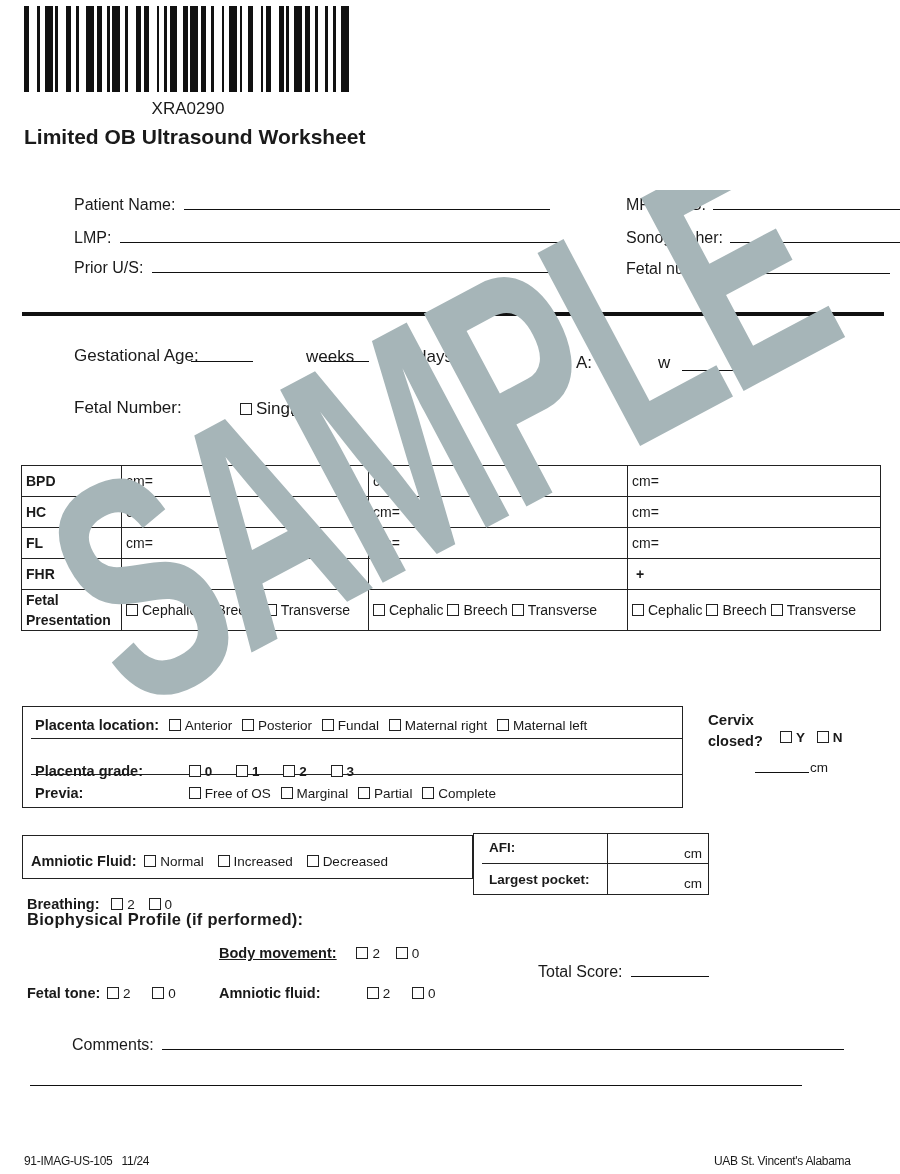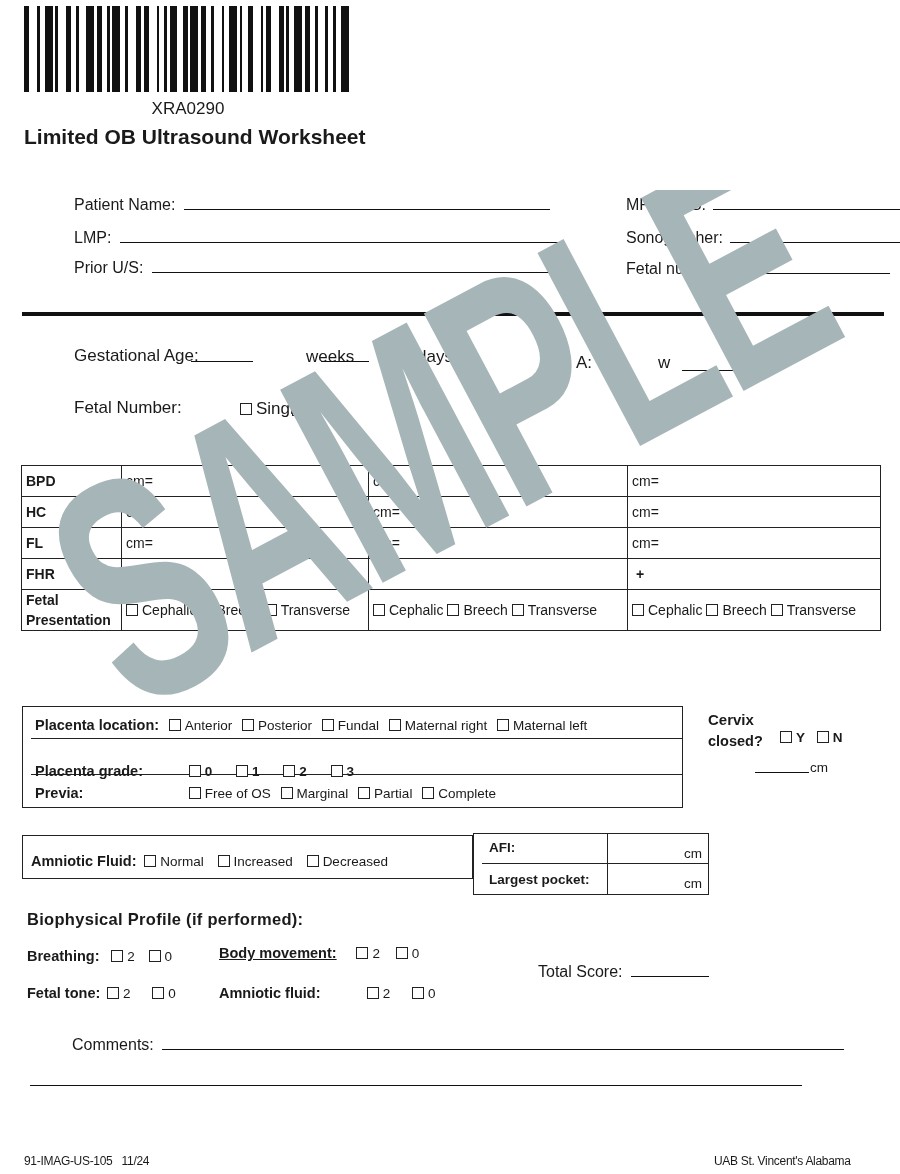--- a/index.html
+++ b/index.html
@@ -237,21 +237,21 @@
     <div class="bold small" style="width:118px;border-right:1.6px solid #222;padding:6px 0 0 7px;">AFI:</div>
     <div class="small" style="flex:1;text-align:right;padding:12px 6px 0 0;">cm</div>
   </div>
   <div style="height:30px;display:flex;">
     <div class="bold small" style="width:118px;border-right:1.6px solid #222;padding:8px 0 0 7px;">Largest  pocket:</div>
     <div class="small" style="flex:1;text-align:right;padding:12px 6px 0 0;">cm</div>
   </div>
 </div>
 
 <div class="abs bold" style="left:27px;top:910px;font-size:16.5px;letter-spacing:0.3px;">Biophysical  Profile (if performed):</div>
-<div class="abs small" style="left:27px;top:948px;white-space:nowrap;">
+<div class="abs small" style="left:27px;top:896px;white-space:nowrap;">
   <span class="bold" style="font-size:14.5px;margin-right:8px;">Breathing:</span>
   <span class="cb"></span><span style="margin-right:10px">2</span>
   <span class="cb"></span><span>0</span>
 </div>
 <div class="abs small" style="left:219px;top:945px;white-space:nowrap;">
   <span class="bold" style="font-size:14.5px;margin-right:16px;text-decoration:underline;">Body movement:</span>
   <span class="cb"></span><span style="margin-right:12px">2</span>
   <span class="cb"></span><span>0</span>
 </div>
 <div class="abs small" style="left:27px;top:985px;white-space:nowrap;">

